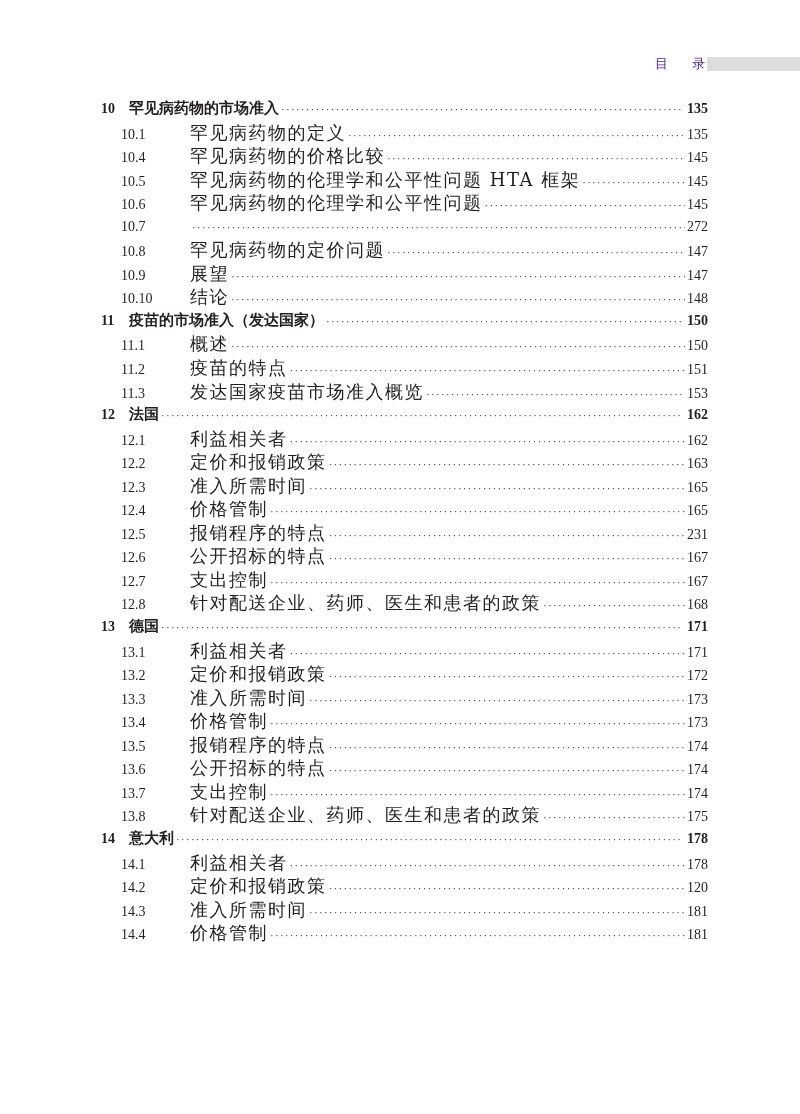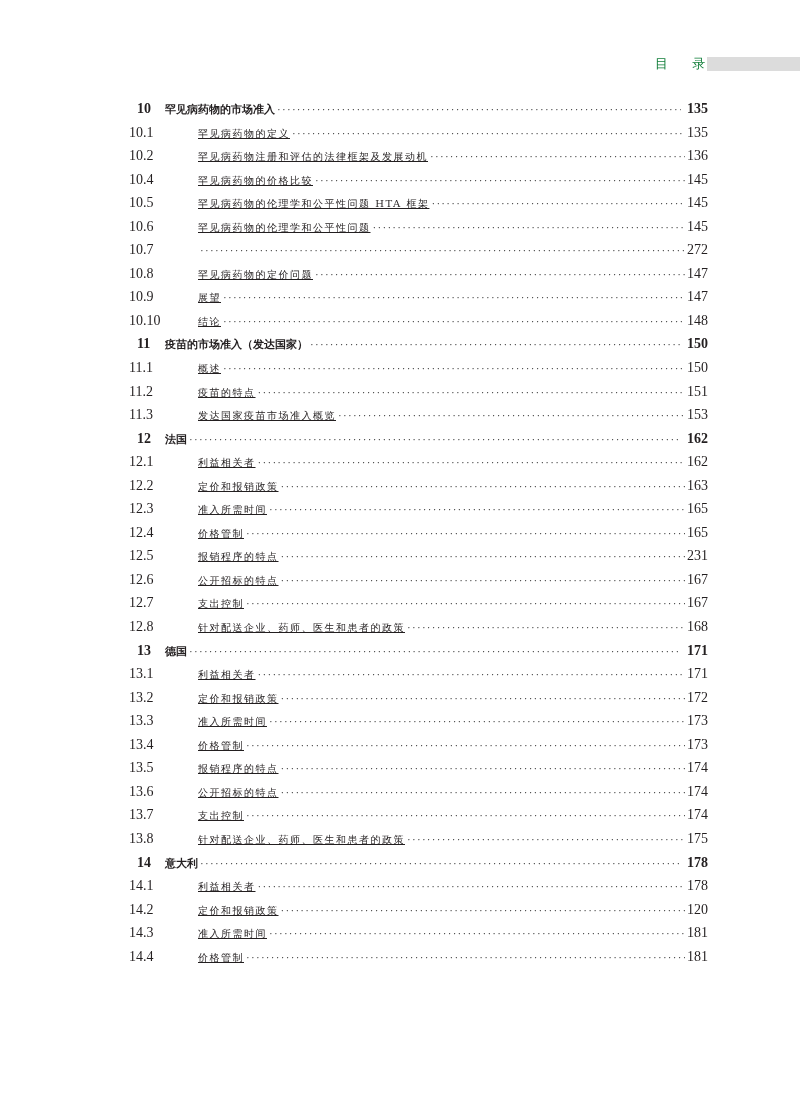--- a/index.html
+++ b/index.html
@@ -1,29 +1,29 @@
 <!DOCTYPE html>
 <html><head>
 <meta charset="utf-8">
 <style>
   html, body { margin: 0; padding: 0; background: #ffffff; }
   body { width: 800px; height: 1114px; position: relative; overflow: hidden;
          font-family: "DejaVu Serif", "Liberation Serif", serif; color: #231f20; }
   .running-head { position: absolute; top: 56px; left: 0; width: 800px; height: 16px; }
   .running-head .title { position: absolute; left: 655px; top: 0; font-size: 13px;
-         letter-spacing: 10px; line-height: 16px; color: #15803d; font-family: "DejaVu Sans", sans-serif; }
+         letter-spacing: 10px; line-height: 16px; color: #4c1d95; font-family: "DejaVu Sans", sans-serif; }
   .running-head .bar { position: absolute; left: 707px; top: 1px; width: 93px; height: 14px; background: #dcdcdc; }
   .toc { position: absolute; left: 101px; top: 97px; width: 607px; }
   .row { display: flex; align-items: baseline; height: 23.55px; line-height: 23.55px; white-space: nowrap; overflow: hidden; }
-  .row.chapter { font-weight: bold; margin-left: 36px; }
+  .row.chapter { font-weight: bold; }
   .row .num { flex: none; }
   .row.chapter .num { width: 28px; font-family: "Liberation Serif", serif; font-size: 14px; }
-  .row.chapter .label { font-family: "DejaVu Sans", sans-serif; font-size: 11px; }
-  .row.section .num { width: 69px; margin-left: 28px; font-family: "Liberation Serif", serif; font-size: 14px; font-weight: normal; }
-  .row.section .label { font-size: 10px; letter-spacing: 1.5px; font-weight: normal; text-decoration: underline; }
+  .row.chapter .label { font-family: "DejaVu Sans", sans-serif; font-size: 15px; }
+  .row.section .num { width: 69px; margin-left: 20px; font-family: "Liberation Serif", serif; font-size: 14px; font-weight: normal; }
+  .row.section .label { font-size: 18px; letter-spacing: 1.5px; font-weight: normal; }
   .row .label { flex: none; }
   .row .leader { flex: 1 1 auto; overflow: hidden; margin: 0 2px; font-size: 11px; letter-spacing: 1.3px; color: #333; font-weight: normal; font-family: "Liberation Serif", serif; }
   .row .leader::before { content: "··························································································································································"; }
   .row .page { flex: none; font-family: "Liberation Serif", serif; font-size: 14px; text-align: right; }
   .row.chapter .page { font-weight: bold; padding-left: 4px; }
 </style>
 </head>
 <body>
 
 <div class="running-head">
@@ -38,26 +38,20 @@
     <span class="leader"></span>
     <span class="page">135</span>
   </div>
     <div class="row section">
     <span class="num">10.1</span>
     <span class="label">罕见病药物的定义</span>
     <span class="leader"></span>
     <span class="page">135</span>
   </div>
     <div class="row section">
-    <span class="num">10.2</span>
-    <span class="label">罕见病药物注册和评估的法律框架及发展动机</span>
-    <span class="leader"></span>
-    <span class="page">136</span>
-  </div>
-    <div class="row section">
     <span class="num">10.4</span>
     <span class="label">罕见病药物的价格比较</span>
     <span class="leader"></span>
     <span class="page">145</span>
   </div>
     <div class="row section">
     <span class="num">10.5</span>
     <span class="label">罕见病药物的伦理学和公平性问题 HTA 框架</span>
     <span class="leader"></span>
     <span class="page">145</span>

